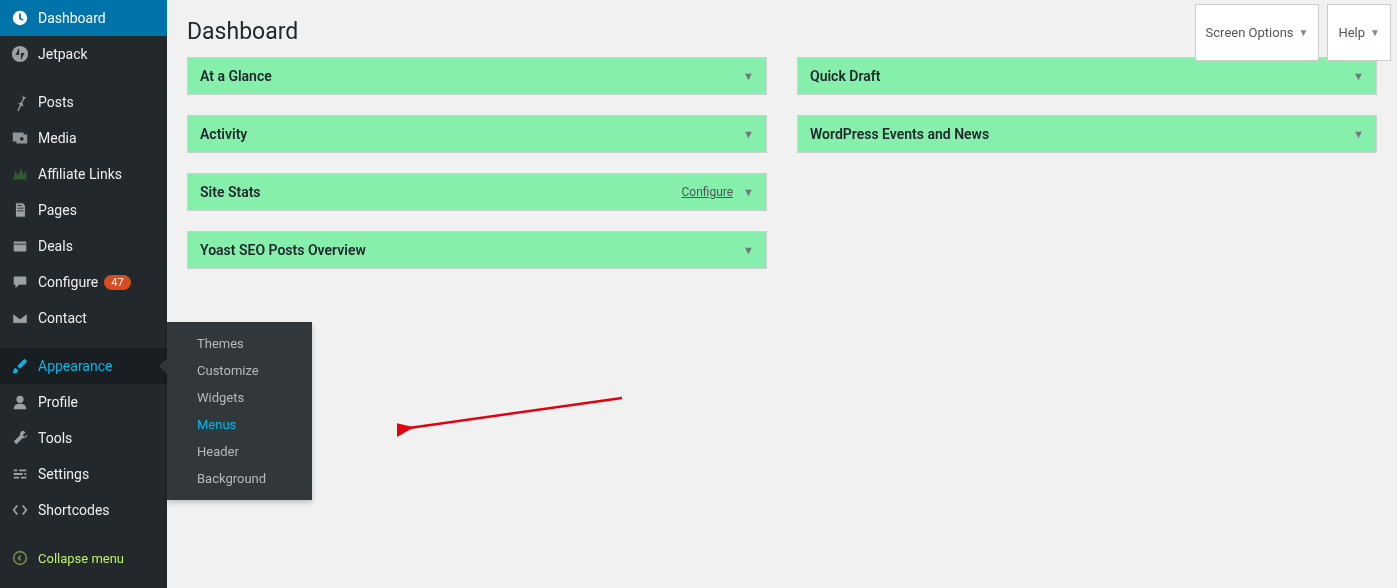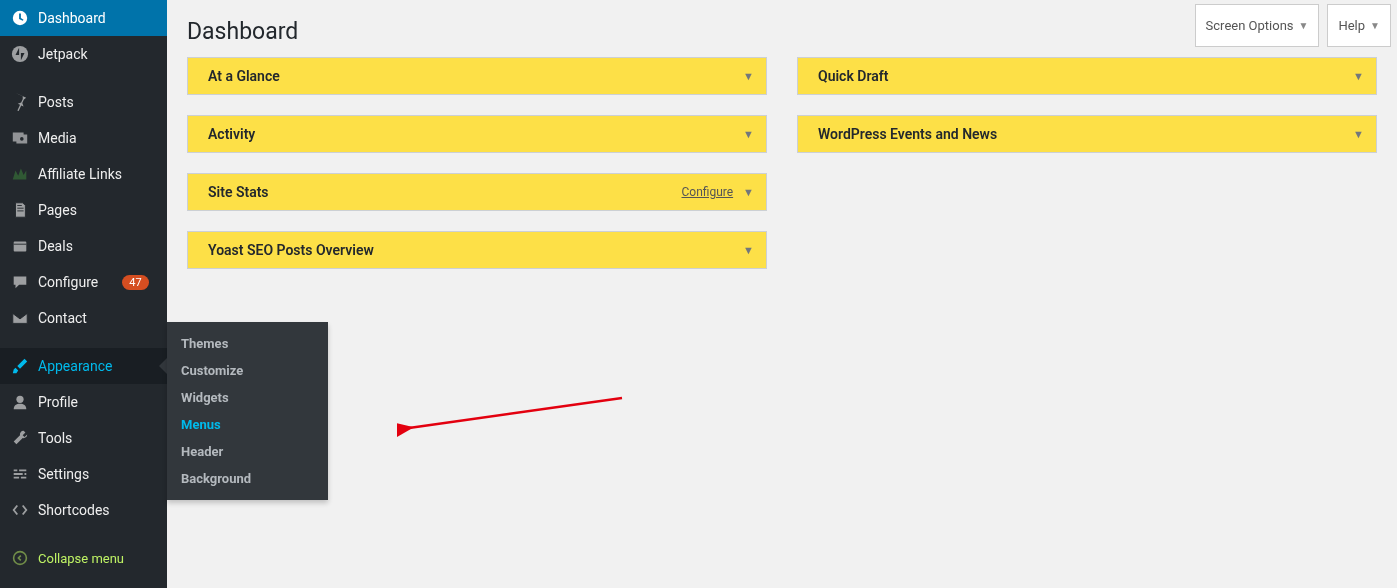--- a/index.html
+++ b/index.html
@@ -67,41 +67,40 @@
 }
 .sidebar-item.active .sidebar-icon,
 .sidebar-item.open .sidebar-icon { opacity: 1; }
 .sidebar-sep { height: 12px; }
 .badge {
   background: #d54e21;
   color: #fff;
   border-radius: 10px;
   padding: 1px 7px;
   font-size: 11px;
-  margin-left: 24px;
+  margin-left: 6px;
 }
 .collapse-item {
   display: flex;
   align-items: center;
   padding: 8px 10px;
   cursor: pointer;
   color: #bef264;
   font-size: 13px;
 }
 .collapse-item .sidebar-icon { opacity: 0.5; }
 
 .submenu {
   position: absolute;
   left: 167px;
   top: 322px;
-  width: 161px;
+  width: 145px;
   background: #32373c;
-  padding: 8px 0;
+  padding: 8px 16px;
   box-shadow: 0 3px 5px rgba(0,0,0,0.2);
-  font-weight: bold;
 }
 .submenu-item {
   padding: 6px 14px;
   color: #b4b9be;
   cursor: pointer;
   font-size: 13px;
 }
 .submenu-item.highlight { color: #00b9eb; }
 
 .main {
@@ -112,21 +111,21 @@
 .top-buttons {
   position: absolute;
   top: 4px;
   right: 6px;
   display: flex;
   gap: 8px;
 }
 .top-btn {
   background: #fff;
   border: 1px solid #ccc;
-  padding: 13px 10px;
+  padding: 20px 10px;
   font-size: 13px;
   color: #555;
   cursor: pointer;
   display: flex;
   align-items: center;
   gap: 5px;
   justify-content: flex-end;
 }
 .top-btn .caret {
   font-size: 10px;
@@ -137,23 +136,22 @@
   font-weight: 400;
   color: #23282d;
   padding: 18px 0 12px 0;
 }
 .columns {
   display: flex;
   gap: 30px;
 }
 .col { flex: 1; display: flex; flex-direction: column; gap: 20px; }
 .postbox {
-  background: #fde047;
+  background: #86efac;
   border: 1px solid #ccd0d4;
-  padding-left: 8px;
 }
 .postbox-header {
   display: flex;
   align-items: center;
   justify-content: space-between;
   padding: 10px 12px;
 }
 .postbox-title {
   font-size: 14px;
   font-weight: 600;

